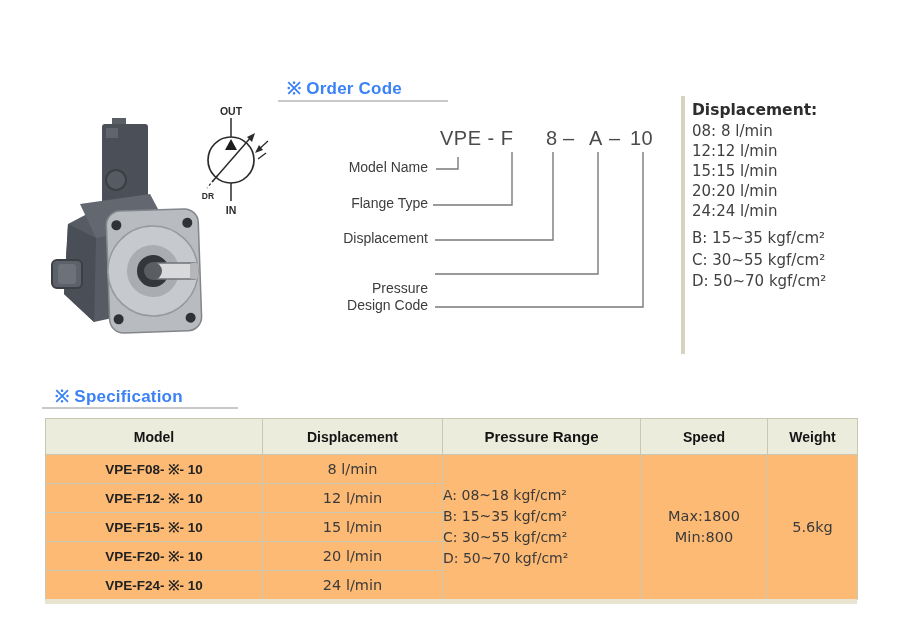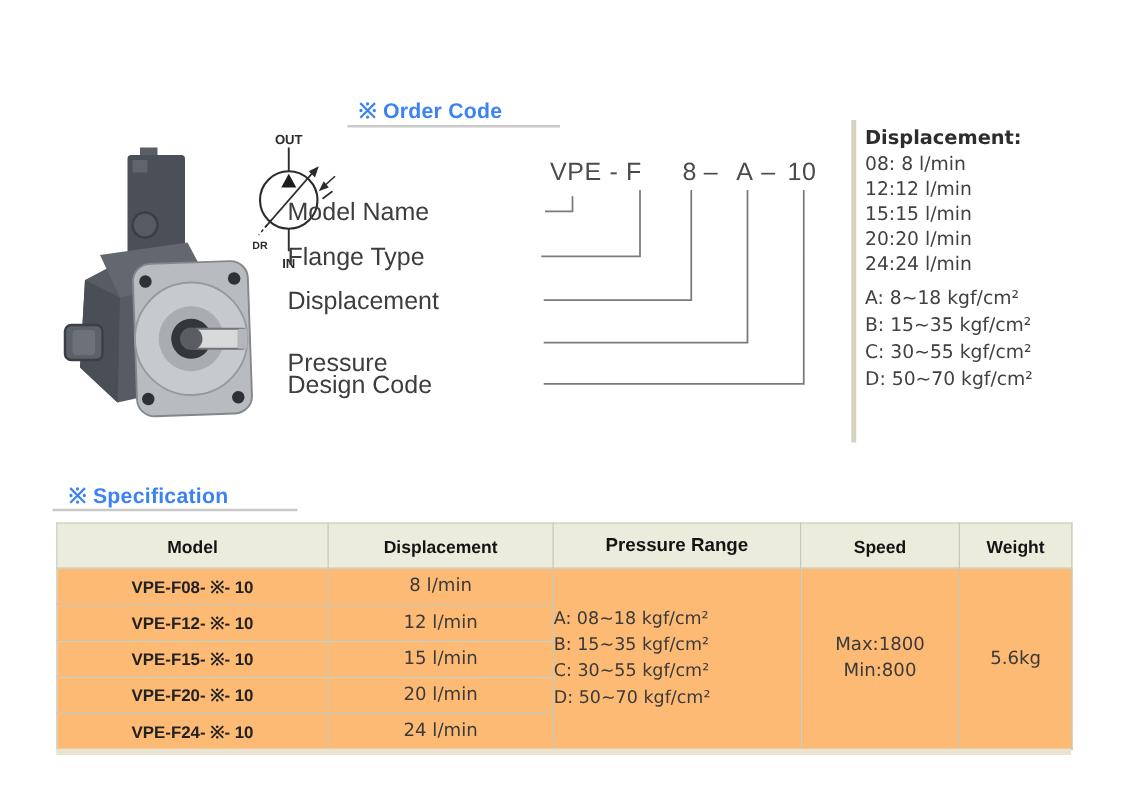--- a/index.html
+++ b/index.html
@@ -25,22 +25,22 @@
     white-space: nowrap;
   }
   .heading-underline { height: 2px; background: #c9c9c9; }
 
   
   .code-part {
     font-size: 20px; color: #4b4b4b; letter-spacing: 0.5px; white-space: nowrap;
     font-family: "Liberation Sans", sans-serif;
   }
   .oc-label {
-    width: 198px; left: 230px; text-align: left;
-    font-size: 20px; color: #3d3d3d; white-space: nowrap;
+    width: 198px; left: 230px; text-align: right;
+    font-size: 14px; color: #3d3d3d; white-space: nowrap;
   }
   .connector-svg { left: 430px; top: 140px; width: 230px; height: 180px; }
   .connector-svg polyline { fill: none; stroke: #7a7a7a; stroke-width: 1.4; }
 
   
   .side-bar { left: 681px; top: 96px; width: 4px; height: 258px; background: #d8d3c0; }
   .side-panel {
     left: 692px; top: 100px; width: 212px;
     font-family: "DejaVu Sans", sans-serif; color: #414141;
   }
@@ -161,21 +161,20 @@
 
 <div class="abs side-bar"></div>
 <div class="abs side-panel">
   <div class="panel-title">Displacement:</div>
   <div class="disp-item">08: 8 l/min</div>
   <div class="disp-item">12:12 l/min</div>
   <div class="disp-item">15:15 l/min</div>
   <div class="disp-item">20:20 l/min</div>
   <div class="disp-item">24:24 l/min</div>
   <div class="panel-gap"></div>
-  <div class="press-item">A: 8~18 kgf/cm²</div>
   <div class="press-item">B: 15~35 kgf/cm²</div>
   <div class="press-item">C: 30~55 kgf/cm²</div>
   <div class="press-item">D: 50~70 kgf/cm²</div>
 </div>
 
 <div class="abs section-heading" style="left:55px; top:384px;">※ Specification</div>
 <div class="abs heading-underline" style="left:42px; top:407px; width:196px;"></div>
 
 <div class="abs spec-table-wrap">
   <table class="spec">

